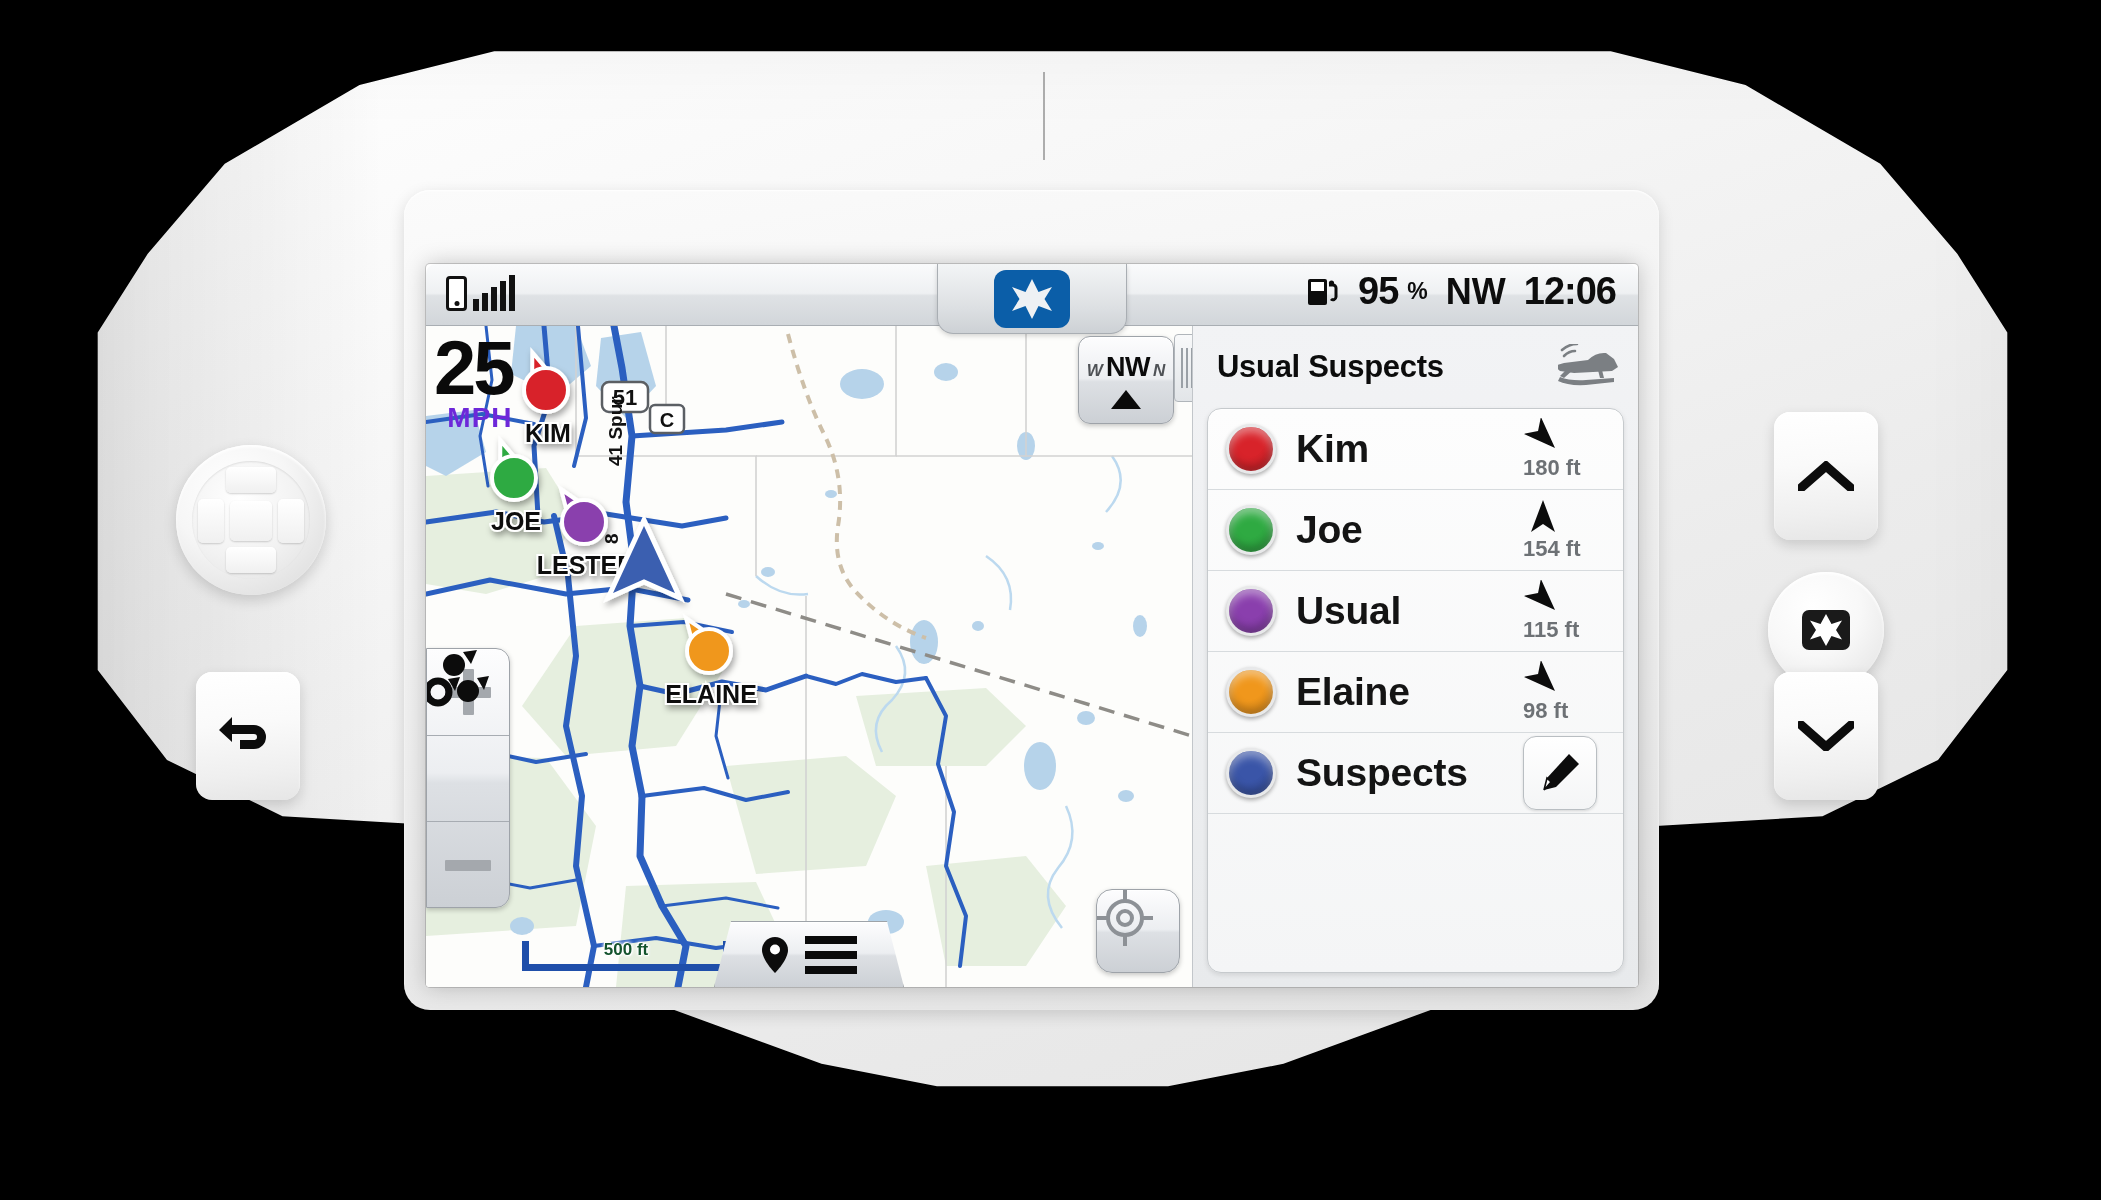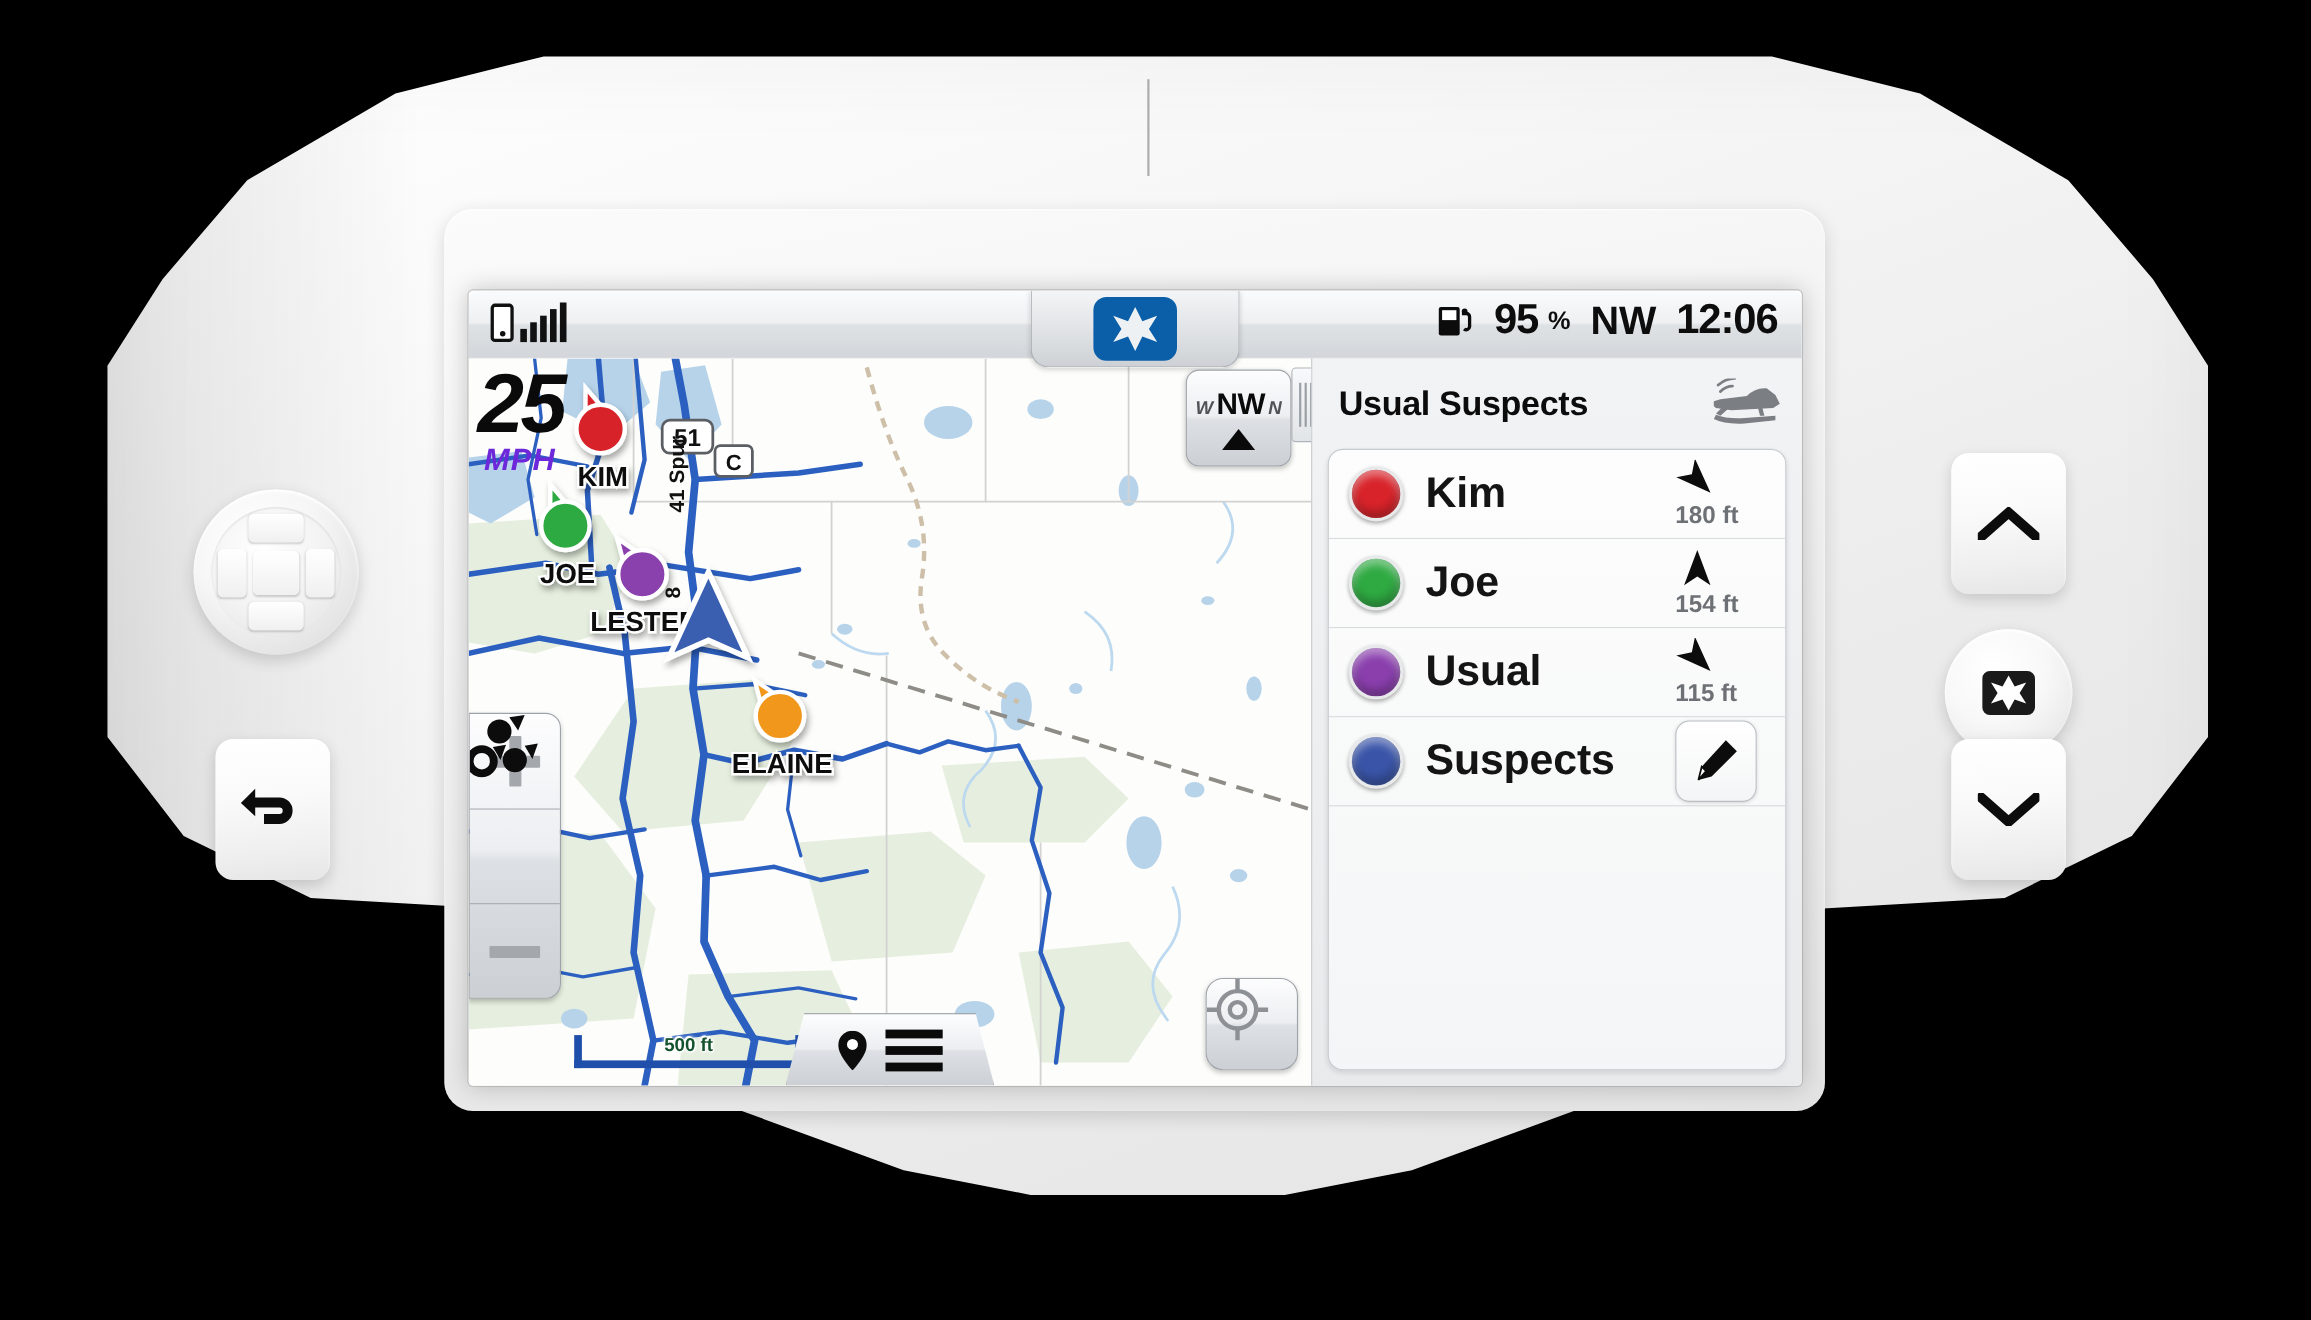--- a/index.html
+++ b/index.html
@@ -89,21 +89,21 @@
      display:flex; align-items:center; justify-content:center; }
   .polaris-star svg { display:block; }
 
   
   .map {
     position: absolute; left: 0; top: 62px; width: 766px; height: 661px;
     background: #fdfdfb; overflow: hidden;
   }
   .map svg { position:absolute; left:0; top:0; }
 
-  .speed-badge { position: absolute; left: 8px; top: 8px; text-align: left; z-index: 8; font-style: italic; }
+  .speed-badge { position: absolute; left: 8px; top: 8px; text-align: right; z-index: 8; }
   .speed-num { font-size: 76px; font-weight: bold; color: #0a0a0a; line-height: 0.9; letter-spacing: -3px; }
   .speed-unit { font-size: 28px; font-weight: bold; color: #6d28d9; letter-spacing: 1px; margin-left: 6px; }
 
   
   .btn-surface {
     background: linear-gradient(180deg,#fdfdfe 0%,#eceef1 48%,#dde0e4 52%,#ccd0d5 100%);
     border: 1px solid #9ea3a9;
     box-shadow: 0 2px 5px rgba(0,0,0,0.22), inset 0 1px 0 rgba(255,255,255,0.9);
   }
   .zoom-stack {
@@ -591,20 +591,32 @@
               <span class="row-right">
                 <svg width="40" height="36" viewBox="0 0 40 36">
                   <g transform="rotate(135 20 18)">
                     <path d="M20 1 L32 33 L20 25 L8 33 Z" fill="#0c0c0c"></path>
                   </g>
                 </svg>
                 <span class="row-dist">115 ft</span>
               </span>
             </div>
             <div class="row">
+              <span class="dot" style="background: radial-gradient(circle at 38% 28%, rgb(240, 151, 28) 0%, rgb(240, 151, 28) 45%, rgba(0, 0, 0, 0.25) 130%), rgb(240, 151, 28);"></span>
+              <span class="row-name">Elaine</span>
+              <span class="row-right">
+                <svg width="40" height="36" viewBox="0 0 40 36">
+                  <g transform="rotate(135 20 18)">
+                    <path d="M20 1 L32 33 L20 25 L8 33 Z" fill="#0c0c0c"></path>
+                  </g>
+                </svg>
+                <span class="row-dist">98 ft</span>
+              </span>
+            </div>
+            <div class="row">
               <span class="dot" style="background: radial-gradient(circle at 38% 28%, rgb(58, 85, 168) 0%, rgb(58, 85, 168) 45%, rgba(0, 0, 0, 0.25) 130%), rgb(58, 85, 168);"></span>
               <span class="row-name">Suspects</span>
               <span class="row-right">
                 <span class="edit-btn">
                   <svg width="42" height="42" viewBox="0 0 42 42">
                     <path d="M30 2 L40 12 L17 35 L5 38 L8 26 Z" fill="#0c0c0c"></path>
                     <path d="M5 38 L8 26 L12 30 Z" fill="#ffffff" stroke="#0c0c0c" stroke-width="1.6"></path>
                   </svg>
                 </span>
               </span>

